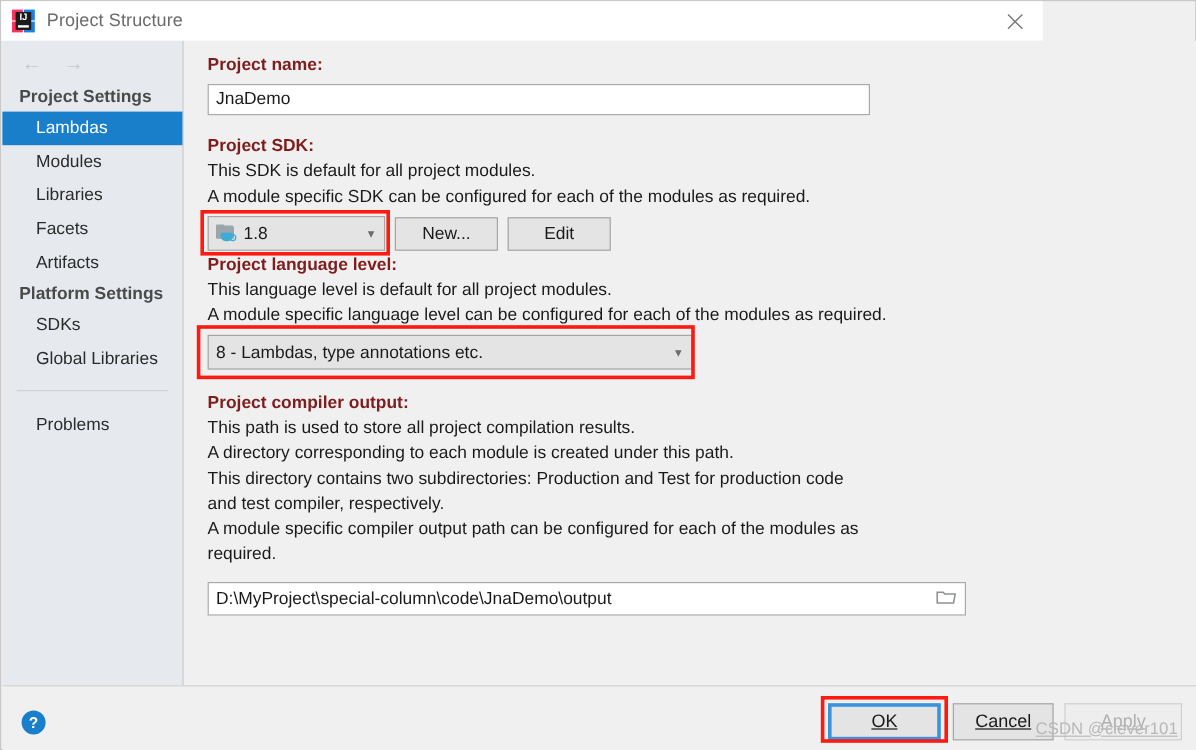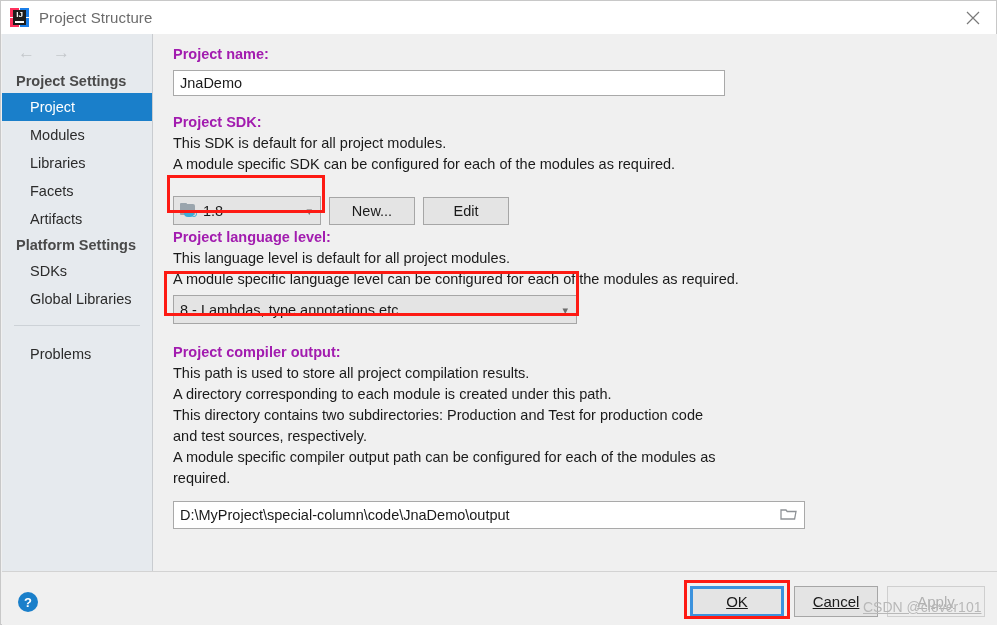--- a/index.html
+++ b/index.html
@@ -12,21 +12,21 @@
   }
   #app {
     position: relative;
     width: 997px; height: 625px;
     background: #f0f0f0;
     border: 1px solid #c8c8c8;
   }
 
   
   .titlebar {
-    position: absolute; left: 0; top: 0; width: 995px; height: 33px;
+    position: absolute; left: 0; top: 0; width: 868px; height: 33px;
     background: #ffffff;
     display: flex; align-items: center;
   }
   .tb-icon {
     margin-left: 9px; width: 19px; height: 19px;
     position: relative; flex: none;
   }
   .tb-icon .q {
     position: absolute; width: 9px; height: 9px;
   }
@@ -88,21 +88,21 @@
   .side-item.standalone { margin-top: 14px; }
 
   
   .content {
     position: absolute; left: 153px; top: 33px;
     width: 843px; height: 537px;
     background: #f0f0f0;
     padding: 10px 0 0 19px;
   }
   .lbl-bold {
-    font-size: 14.5px; font-weight: bold; color: #a21caf;
+    font-size: 14.5px; font-weight: bold; color: #7f1d1d;
     line-height: 21px;
   }
   .lbl {
     font-size: 14.5px; color: #1a1a1a; line-height: 21px;
   }
   .txtfield {
     height: 26px; background: #ffffff;
     border: 1px solid #a9a9a9;
     font-size: 14.5px; color: #1a1a1a;
     display: flex; align-items: center;
@@ -231,21 +231,21 @@
     </div>
   </div>
 
   <div class="sidebar">
     <div class="nav-arrows">
       <span>←</span>
       <span>→</span>
     </div>
     <div class="side-list">
       <div class="side-group">Project Settings</div>
-      <div class="side-item selected">Project</div>
+      <div class="side-item selected">Lambdas</div>
       <div class="side-item">Modules</div>
       <div class="side-item">Libraries</div>
       <div class="side-item">Facets</div>
       <div class="side-item">Artifacts</div>
       <div class="side-group">Platform Settings</div>
       <div class="side-item">SDKs</div>
       <div class="side-item">Global Libraries</div>
       <div class="side-sep"></div>
       <div class="side-item standalone">Problems</div>
     </div>
@@ -253,21 +253,21 @@
 
   <div class="content">
 
     <div class="lbl-bold">Project name:</div>
     <div class="txtfield" id="project-name-field">JnaDemo</div>
 
     <div class="lbl-bold" style="margin-top:16px">Project SDK:</div>
     <div class="lbl">This SDK is default for all project modules.</div>
     <div class="lbl">A module specific SDK can be configured for each of the modules as required.</div>
 
-    <div class="row" style="margin-top:21px">
+    <div class="row" style="margin-top:5px">
       <div class="combo" style="width:148px">
         <span class="sdk-icon">
           <span class="folder-tab"></span>
             <span class="folder-back"></span>
             <span class="cup"></span>
         </span>
         <span>1.8</span>
         <span class="chev">▾</span>
       </div>
       <div class="btn">New...</div>
@@ -280,21 +280,21 @@
 
     <div class="combo" style="width:404px; margin-top:5px">
       <span>8 - Lambdas, type annotations etc.</span>
       <span class="chev">▾</span>
     </div>
 
     <div class="lbl-bold" style="margin-top:18px">Project compiler output:</div>
     <div class="lbl">This path is used to store all project compilation results.</div>
     <div class="lbl">A directory corresponding to each module is created under this path.</div>
     <div class="lbl">This directory contains two subdirectories: Production and Test for production code</div>
-    <div class="lbl">and test sources, respectively.</div>
+    <div class="lbl">and test compiler, respectively.</div>
     <div class="lbl">A module specific compiler output path can be configured for each of the modules as</div>
     <div class="lbl">required.</div>
 
     <div class="pathfield">
       <span>D:\MyProject\special-column\code\JnaDemo\output</span>
       <span class="browse">
         <svg width="17" height="14" viewBox="0 0 17 14">
           <path d="M1 3.5 L6 3.5 L7.2 5 L16 5 L14.6 12.5 L1 12.5 Z" fill="none" stroke="#8e9296" stroke-width="1.3"></path>
         </svg>
       </span>

